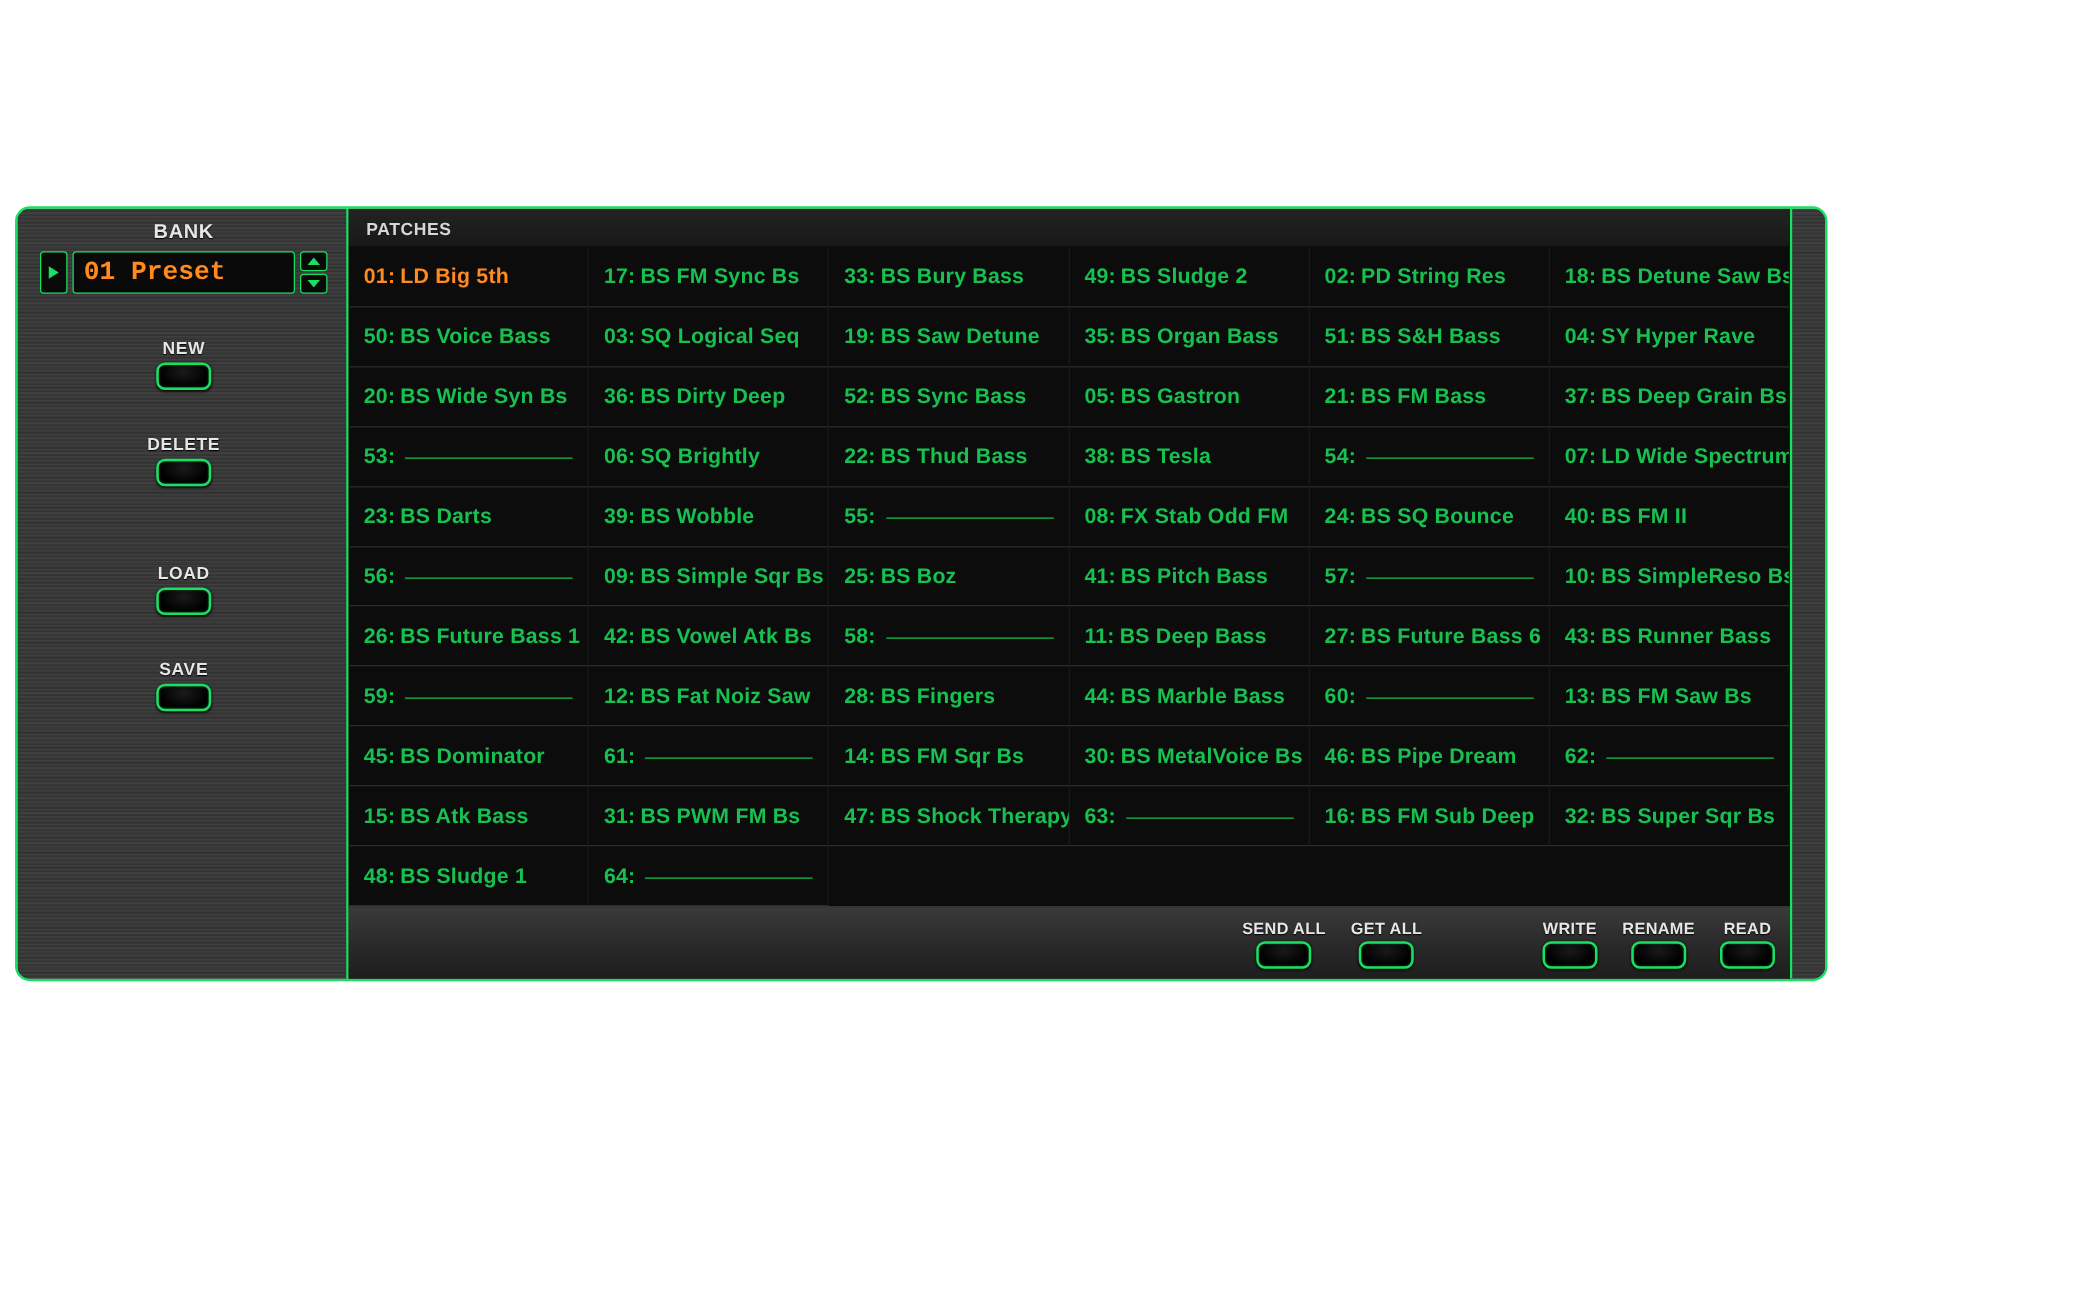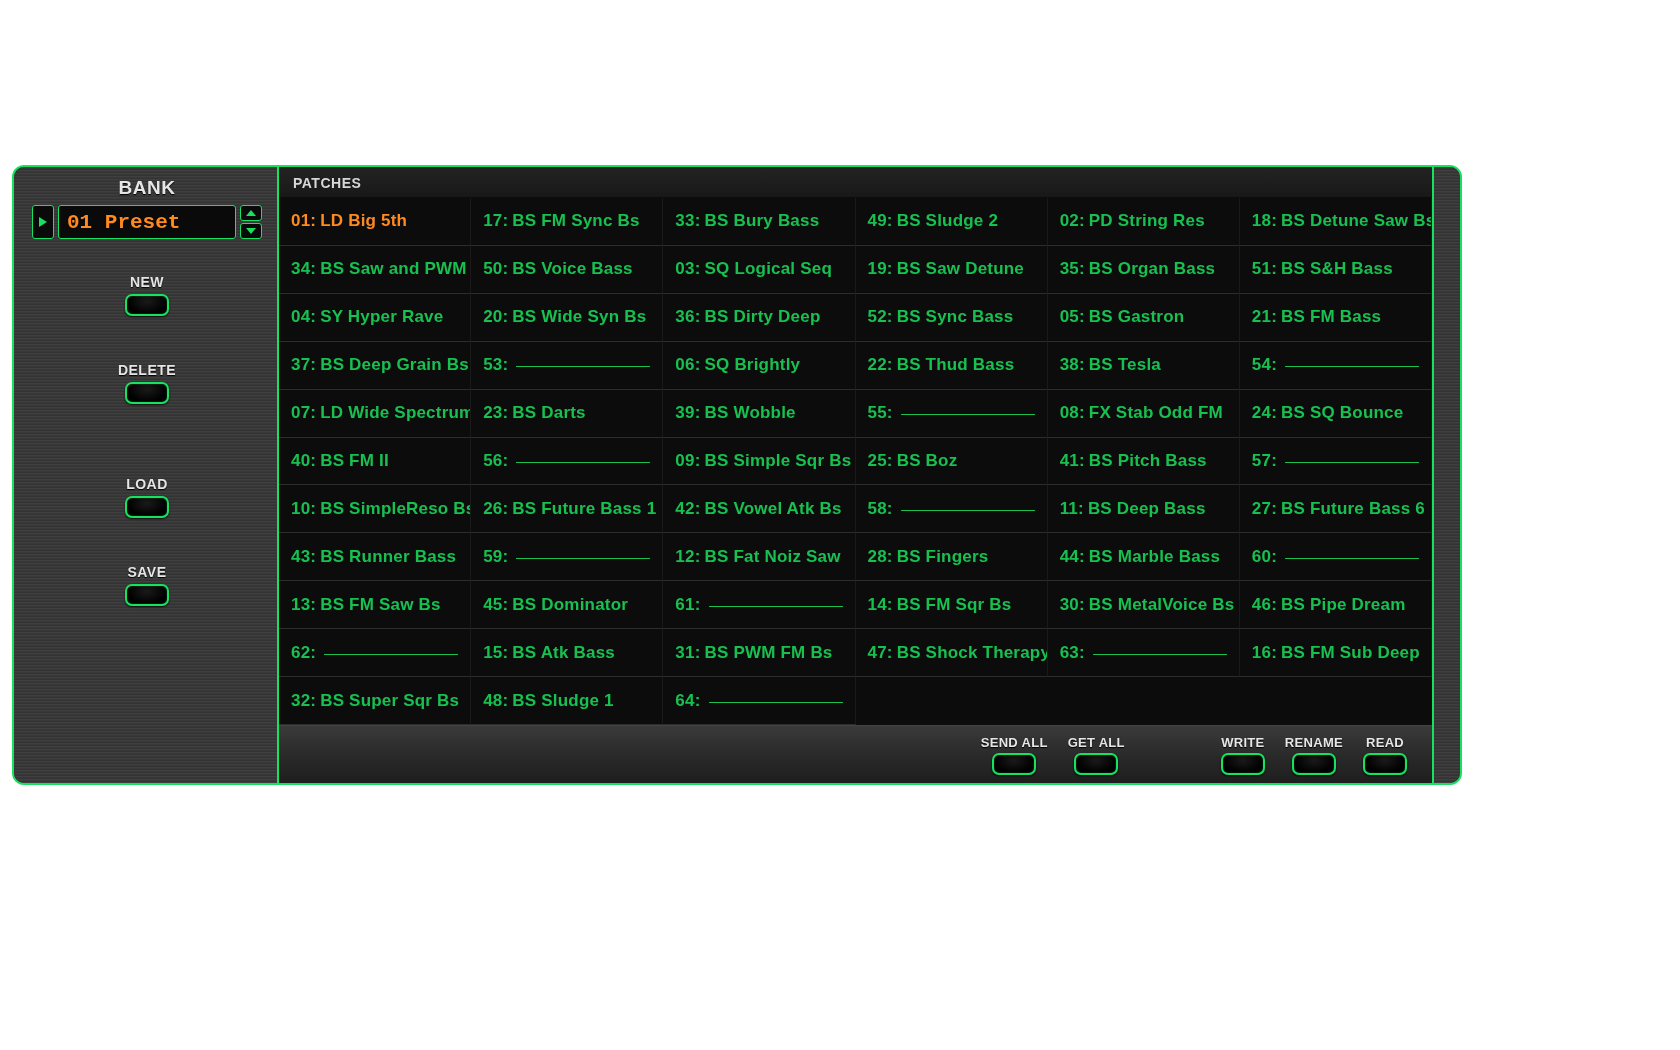--- a/index.html
+++ b/index.html
@@ -32,21 +32,21 @@
       #3f3f3f 0px, #3f3f3f 1px,
       #383838 1px, #383838 2px,
       #333 2px, #333 3px
     );
     border-right: 2px solid #18e060;
     display: flex;
     flex-direction: column;
   }
   .bank-label {
     color: #e6e6e6;
-    font-size: 19px;
+    font-size: 16px;
     font-weight: bold;
     letter-spacing: 0.5px;
     text-align: center;
     margin-bottom: 6px;
     text-shadow: 0 1px 1px #000;
   }
   .bank-row { display: flex; align-items: stretch; gap: 4px; height: 34px; }
   .bank-play {
     width: 22px;
     background: #0a0a0a;
@@ -73,21 +73,21 @@
   }
   .bank-spin div {
     flex:1;
     background: #0a0a0a;
     border: 1px solid #18e060;
     border-radius: 3px;
     display:flex;align-items:center;justify-content:center;
   }
   .bank-spin svg { width:10px; height:6px; }
 
-  .side-btn-group { margin-top: 35px; display:flex; flex-direction:column; align-items:center; gap: 16px; }
+  .side-btn-group { margin-top: 35px; display:flex; flex-direction:column; align-items:center; gap: 5px; }
   .side-btn-block { display:flex; flex-direction:column; align-items:center; margin-bottom: 30px; }
   .side-btn-block.gap-lg { margin-top: 26px; }
   .side-btn-label {
     color: #e6e6e6; font-size: 14px; font-weight: bold; letter-spacing: 0.5px;
     text-shadow: 0 1px 1px #000; margin-bottom: 4px;
   }
   .lozenge {
     width: 44px; height: 22px;
     background: radial-gradient(ellipse at 50% 30%, #1a1a1a 0%, #000 70%);
     border: 2px solid #18e060;
@@ -142,21 +142,21 @@
     margin-left: 4px;
     margin-top: 3px;
   }
 
   .footer {
     height: 58px;
     background: linear-gradient(to bottom, #3a3a3a 0%, #2a2a2a 50%, #1e1e1e 100%);
     display: flex;
     align-items: center;
     justify-content: flex-end;
-    padding: 0 25px;
+    padding: 0 12px;
     gap: 20px;
     border-top: 1px solid #444;
   }
   .footer-group { display:flex; gap: 20px; }
   .footer-gap { width: 56px; }
   .footer-btn { display:flex; flex-direction:column; align-items:center; gap:3px; }
   .footer-btn .lbl {
     color: #e6e6e6; font-size: 13px; font-weight: bold; letter-spacing: 0.3px;
     text-shadow: 0 1px 1px #000;
   }
@@ -241,24 +241,20 @@
         </div>
         <div class="patch-cell">
           <span class="num">02:</span>
           <span> PD String Res</span>
         </div>
         <div class="patch-cell">
           <span class="num">18:</span>
           <span> BS Detune Saw Bs</span>
         </div>
         <div class="patch-cell">
-          <span class="num">34:</span>
-          <span> BS Saw and PWM</span>
-        </div>
-        <div class="patch-cell">
           <span class="num">50:</span>
           <span> BS Voice Bass</span>
         </div>
         <div class="patch-cell">
           <span class="num">03:</span>
           <span> SQ Logical Seq</span>
         </div>
         <div class="patch-cell">
           <span class="num">19:</span>
           <span> BS Saw Detune</span>

